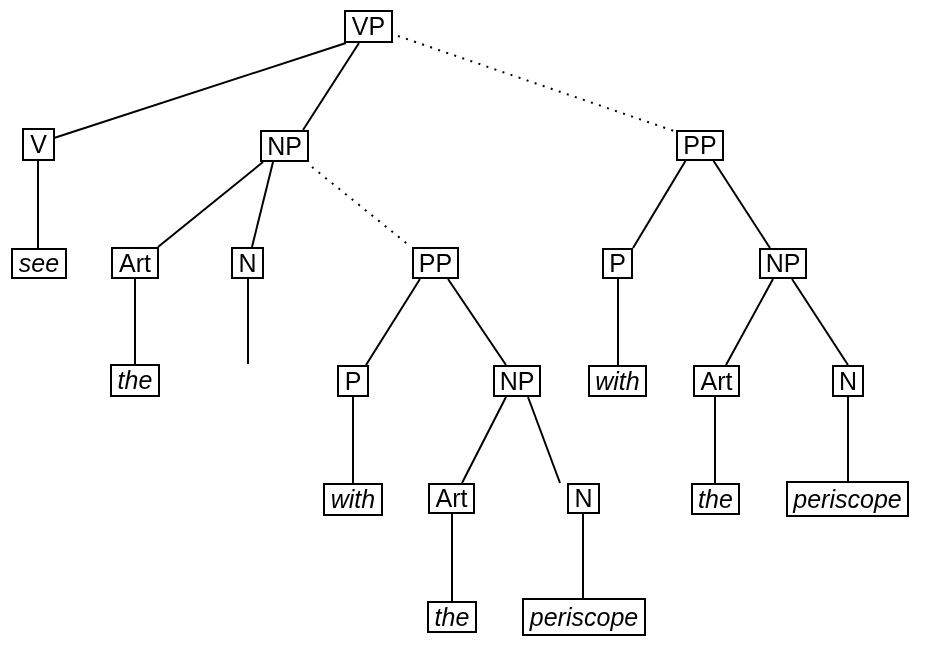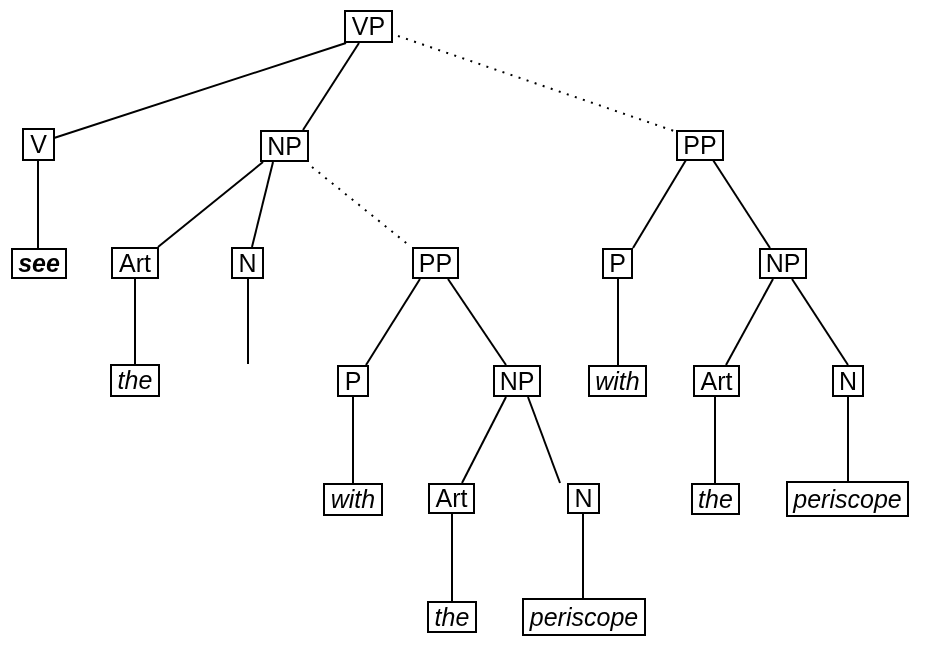--- a/index.html
+++ b/index.html
@@ -67,21 +67,21 @@
     <line x1="773" y1="279" x2="726" y2="365"></line>
     <line x1="792" y1="279" x2="848" y2="365"></line>
     <line x1="715" y1="397" x2="715" y2="483"></line>
     <line x1="848" y1="397" x2="848" y2="481"></line>
   </svg>
 
   <div class="node" style="left:344px; top:10px;  width:49px;  height:33px;">VP</div>
   <div class="node" style="left:22px;  top:128px; width:33px;  height:33px;">V</div>
   <div class="node" style="left:260px; top:130px; width:49px;  height:32px;">NP</div>
   <div class="node" style="left:676px; top:130px; width:48px;  height:31px;">PP</div>
-  <div class="node word" style="left:11px;  top:248px; width:56px;  height:31px;font-weight:bold;">see</div>
+  <div class="node word" style="left:11px;  top:248px; width:56px;  height:31px;">see</div>
   <div class="node" style="left:111px; top:247px; width:48px;  height:32px;">Art</div>
   <div class="node" style="left:231px; top:247px; width:33px;  height:32px;">N</div>
   <div class="node" style="left:412px; top:247px; width:47px;  height:32px;">PP</div>
   <div class="node" style="left:602px; top:248px; width:31px;  height:31px;">P</div>
   <div class="node" style="left:759px; top:248px; width:48px;  height:31px;">NP</div>
   <div class="node word" style="left:110px; top:364px; width:50px;  height:33px;">the</div>
   <div class="node" style="left:337px; top:365px; width:32px;  height:32px;">P</div>
   <div class="node" style="left:493px; top:365px; width:48px;  height:32px;">NP</div>
   <div class="node word" style="left:588px; top:365px; width:59px;  height:32px;">with</div>
   <div class="node" style="left:693px; top:365px; width:47px;  height:32px;">Art</div>

